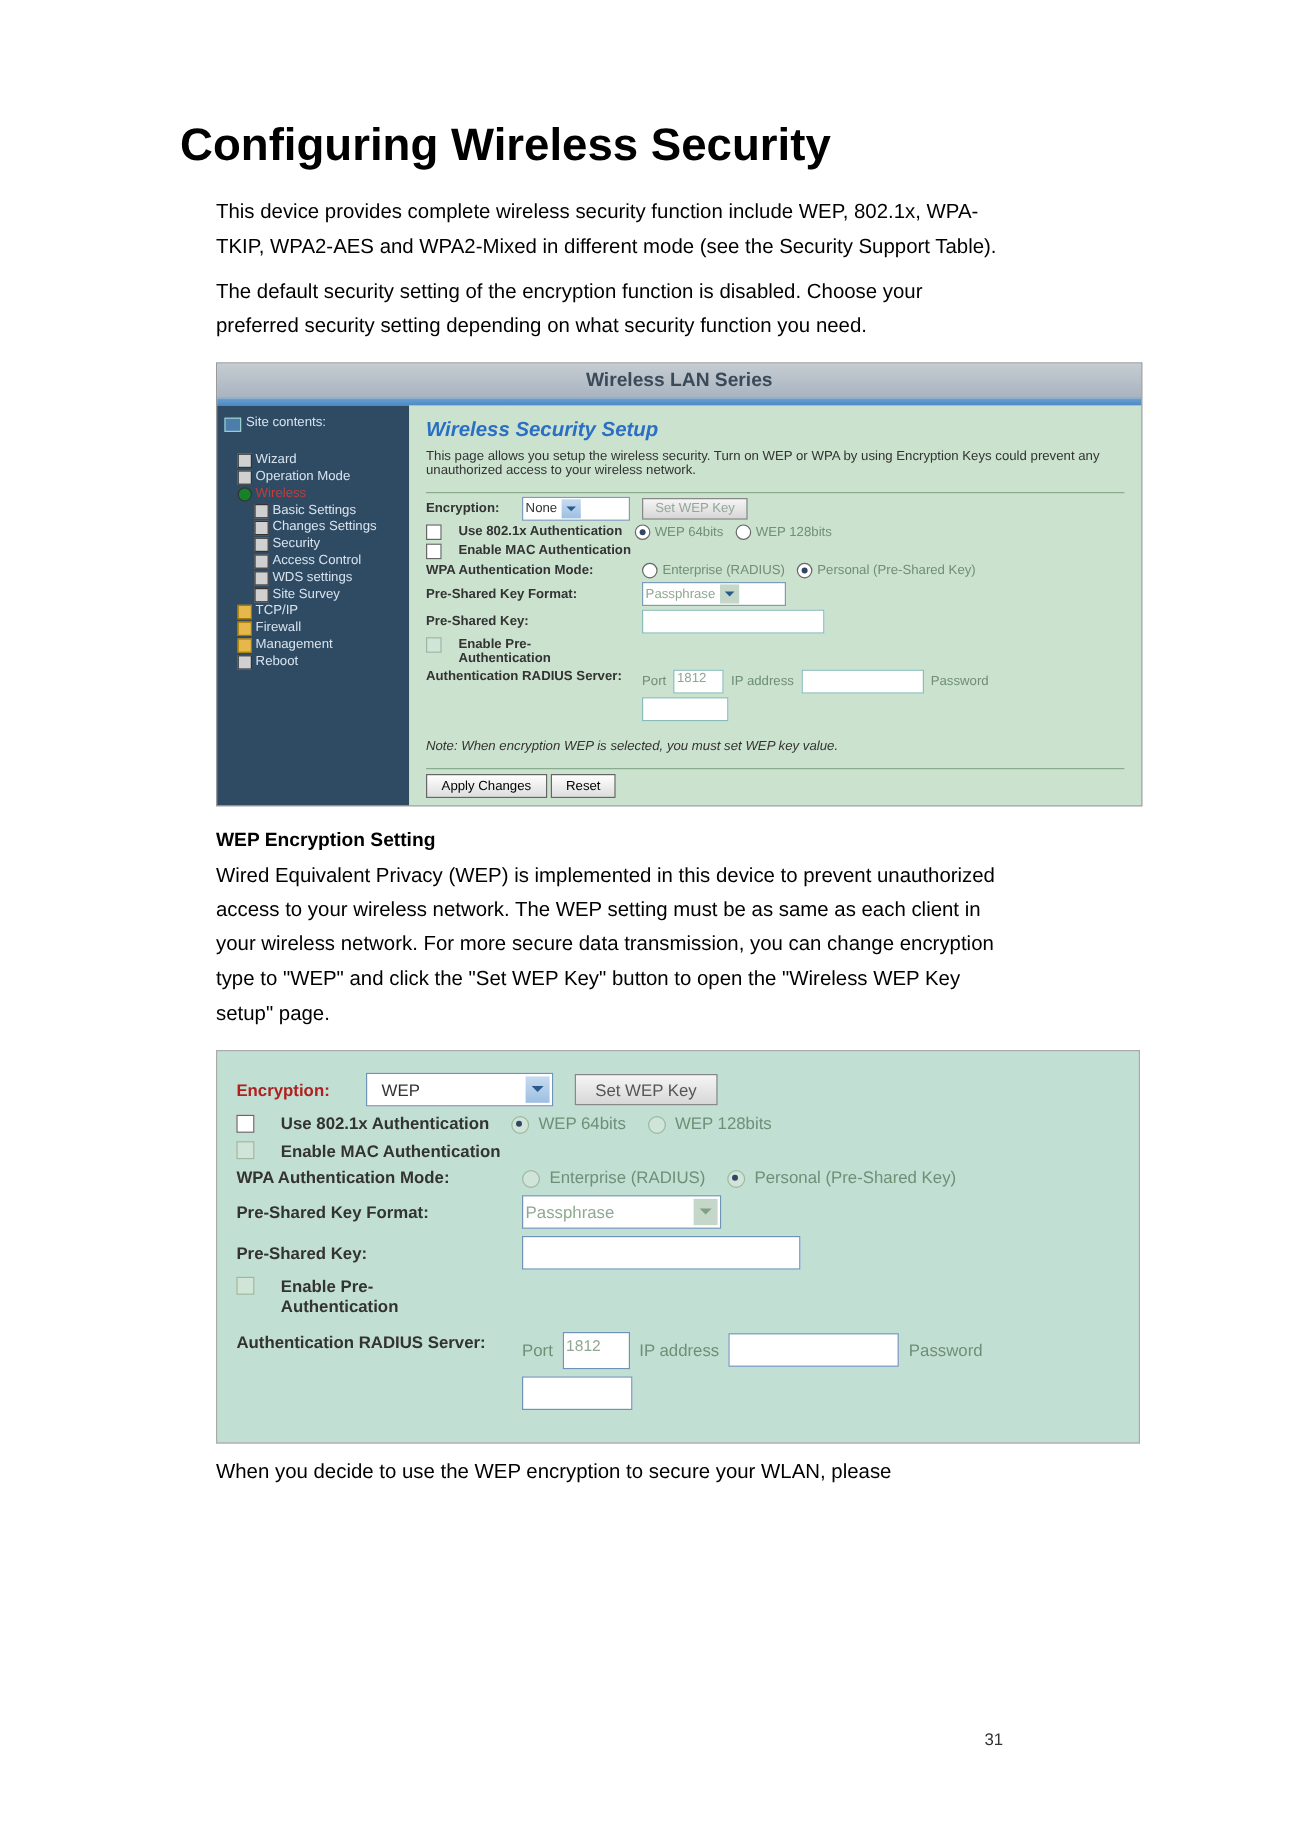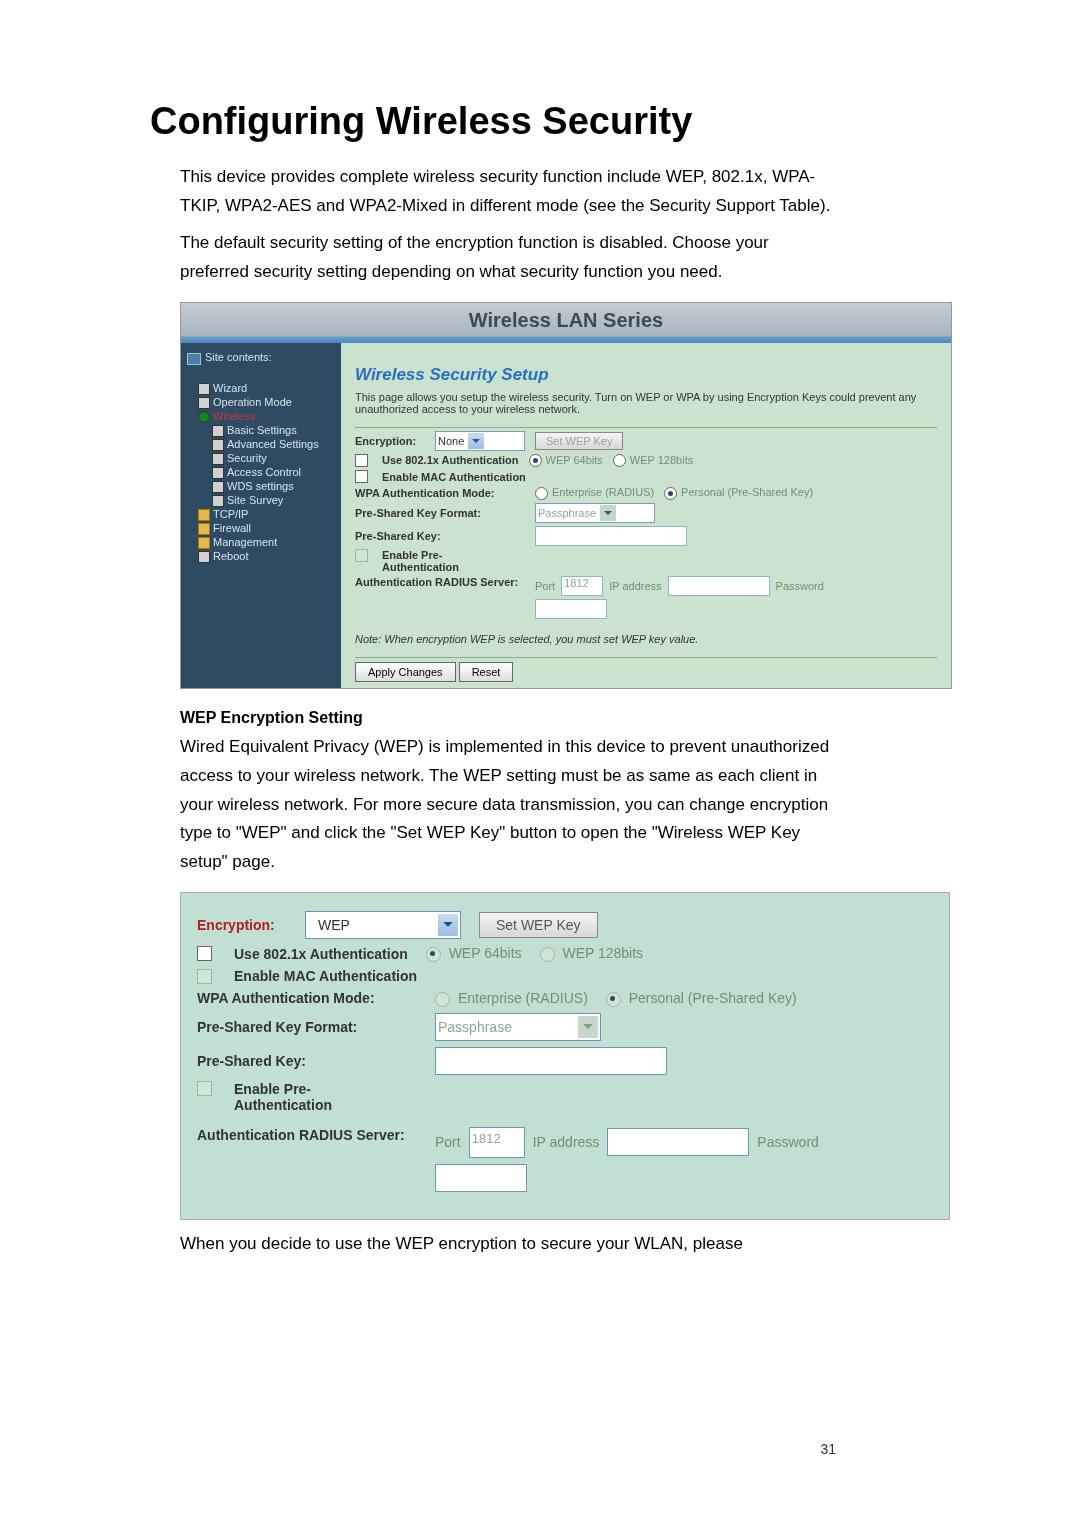--- a/index.html
+++ b/index.html
@@ -40,21 +40,21 @@
     margin: 15px auto 10px 30px;
     border: 1px solid #999;
     background: #dedede;
     font-size: 11px;
   }
   .shot-title {
     background: linear-gradient(#c5ccd2 0%, #a9b4bf 100%);
     text-align: center;
     font-weight: bold;
     color: #3b4a5a;
-    font-size: 20px;
+    font-size: 16px;
     padding: 6px 0 4px;
     border-bottom: 1px solid #8aa;
   }
   .shot-toolbar {
     height: 6px;
     background: linear-gradient(#6aa0d0, #4d88c4);
   }
   .shot-body {
     display: flex;
     min-height: 300px;
@@ -110,21 +110,21 @@
     flex: 1;
     background: #cbe2ce;
     padding: 10px 14px;
     box-sizing: border-box;
   }
   .main-area h2 {
     color: #2b6fc4;
     font-size: 17px;
     font-style: italic;
     font-family: "Comic Sans MS", cursive, sans-serif;
-    margin: 12px 0 6px;
+    margin: 0 0 6px;
   }
   .page-desc {
     font-size: 11px;
     color: #333;
     margin-bottom: 12px;
   }
   .form-row {
     display: flex;
     align-items: center;
     margin: 3px 0;
@@ -228,21 +228,21 @@
   <div class="shot1">
     <div class="shot-title">Wireless LAN Series</div>
     <div class="shot-toolbar"></div>
     <div class="shot-body">
       <div class="sidebar">
         <div class="site-contents">Site contents:</div>
         <div class="side-item">Wizard</div>
         <div class="side-item">Operation Mode</div>
         <div class="side-item active green0">Wireless</div>
         <div class="side-item indent">Basic Settings</div>
-        <div class="side-item indent">Advanced Settings</div>
+        <div class="side-item indent">Changes Settings</div>
         <div class="side-item indent">Security</div>
         <div class="side-item indent">Access Control</div>
         <div class="side-item indent">WDS settings</div>
         <div class="side-item indent">Site Survey</div>
         <div class="side-item folder">TCP/IP</div>
         <div class="side-item folder">Firewall</div>
         <div class="side-item folder">Management</div>
         <div class="side-item">Reboot</div>
       </div>
       <div class="main-area">

